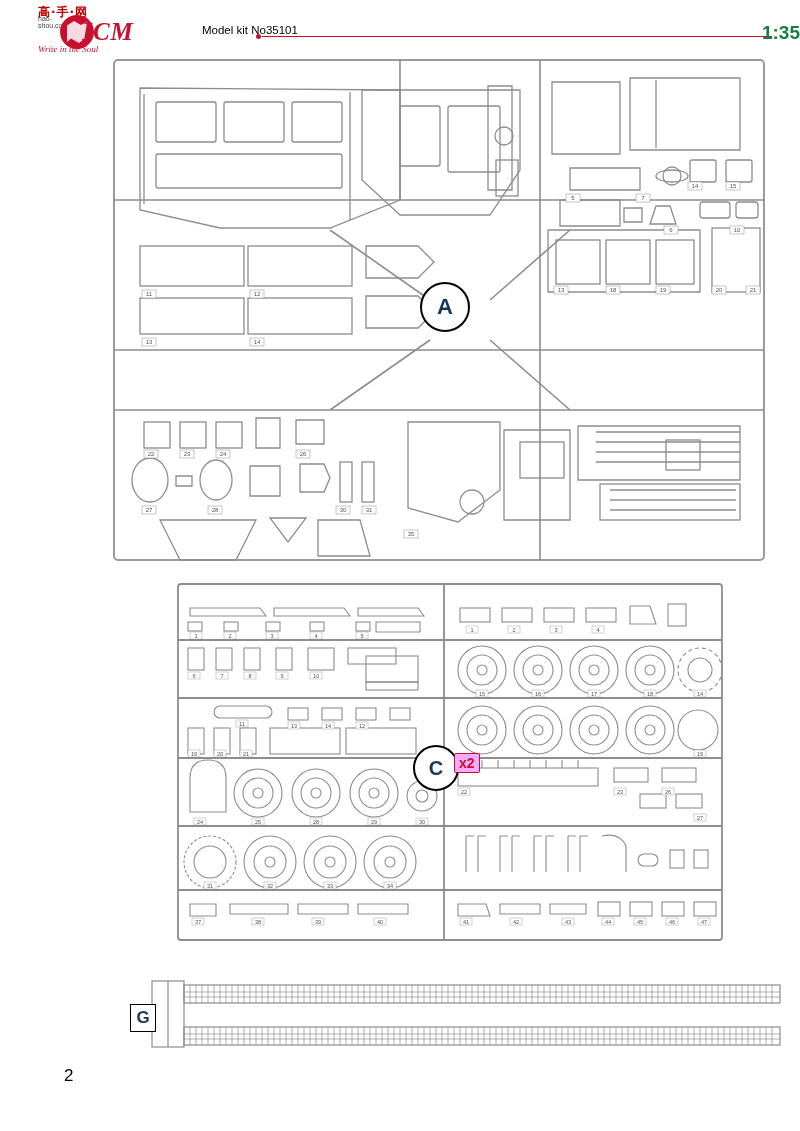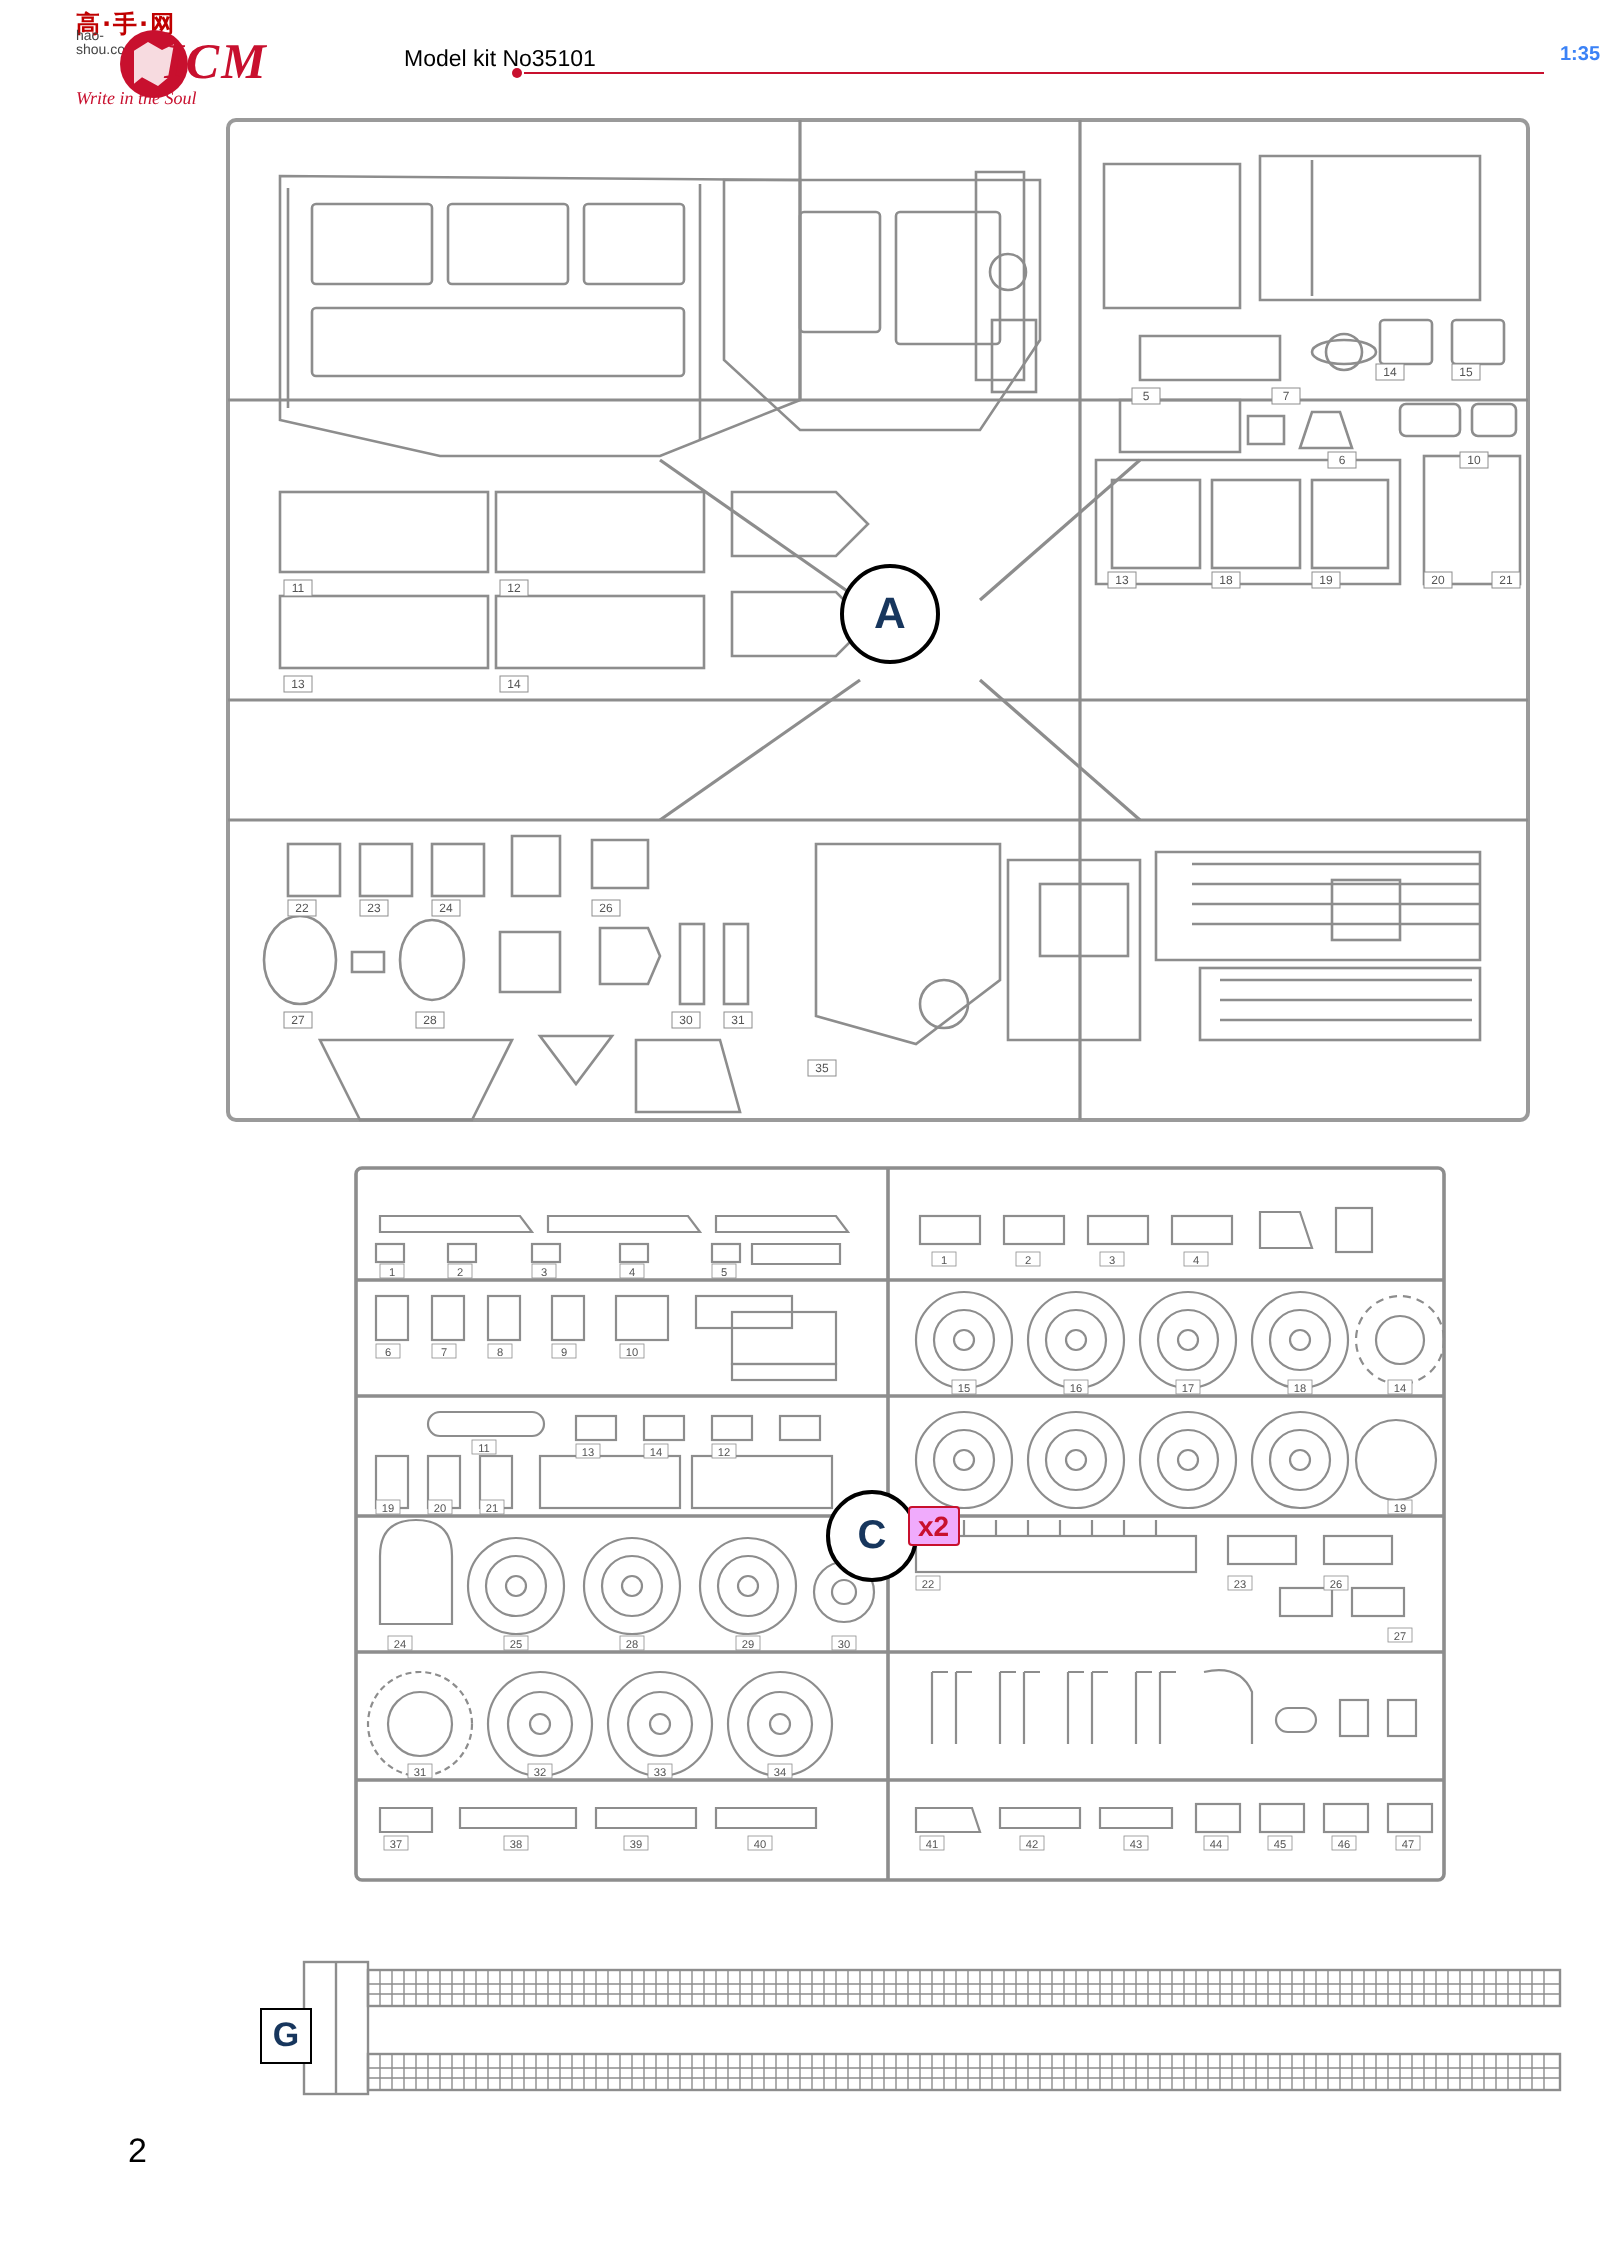--- a/index.html
+++ b/index.html
@@ -48,21 +48,21 @@
   .logo-url{
     position:absolute;left:0;top:11px;width:40px;height:10px;
     color:#444;font-size:7px;
   }
   .kit-name{
     position:absolute;left:124px;top:24px;
     font-size:11.5px;color:#000;padding-left:48px;
   }
   .scale{
     position:absolute;right:30px;top:22px;
-    font-size:10px;font-weight:bold;color:#3b82f6;
+    font-size:19px;font-weight:bold;color:#15803d;
   }
   .hdr-rule{
     position:absolute;left:232px;top:36px;width:510px;height:1px;background:#c8102e;
   }
   .hdr-rule:before{
     content:"";position:absolute;left:-6px;top:-2px;width:5px;height:5px;
     border-radius:50%;background:#c8102e;
   }
 
   

